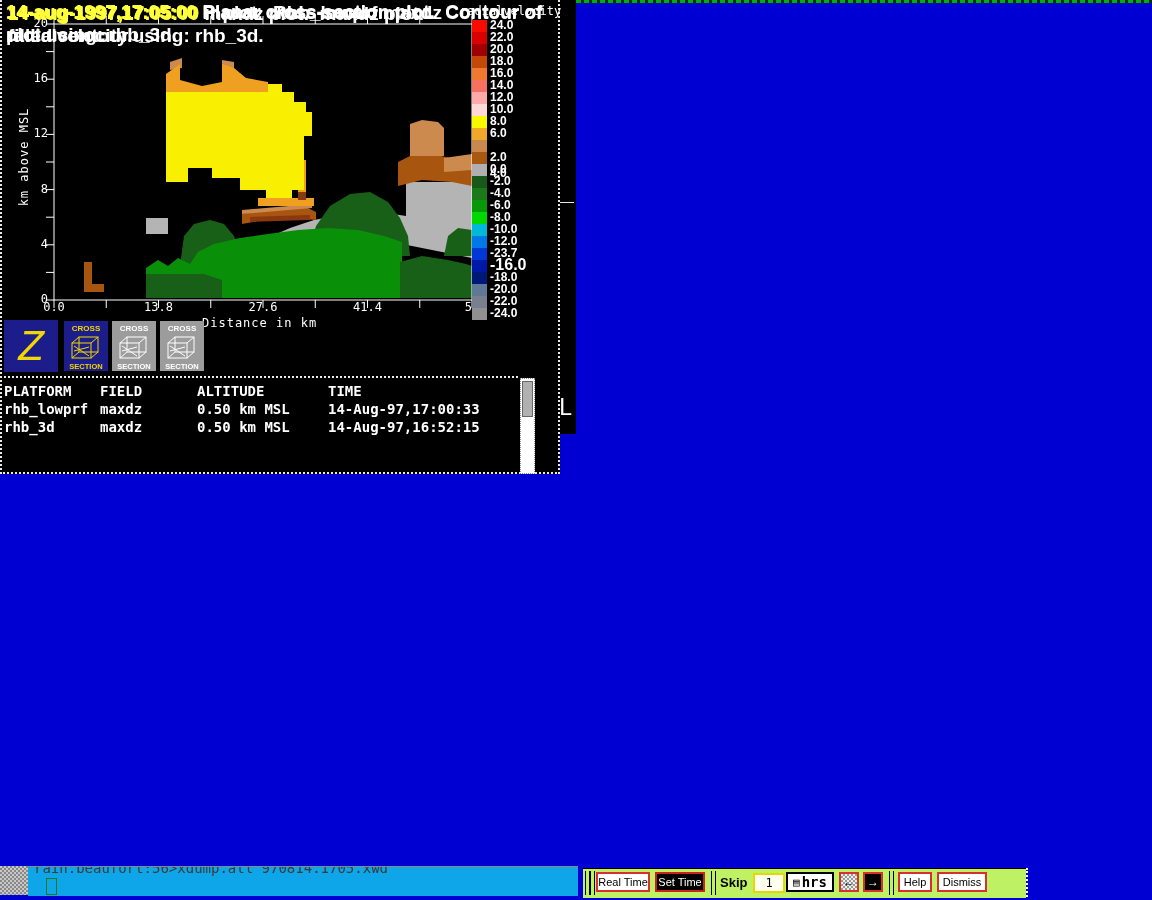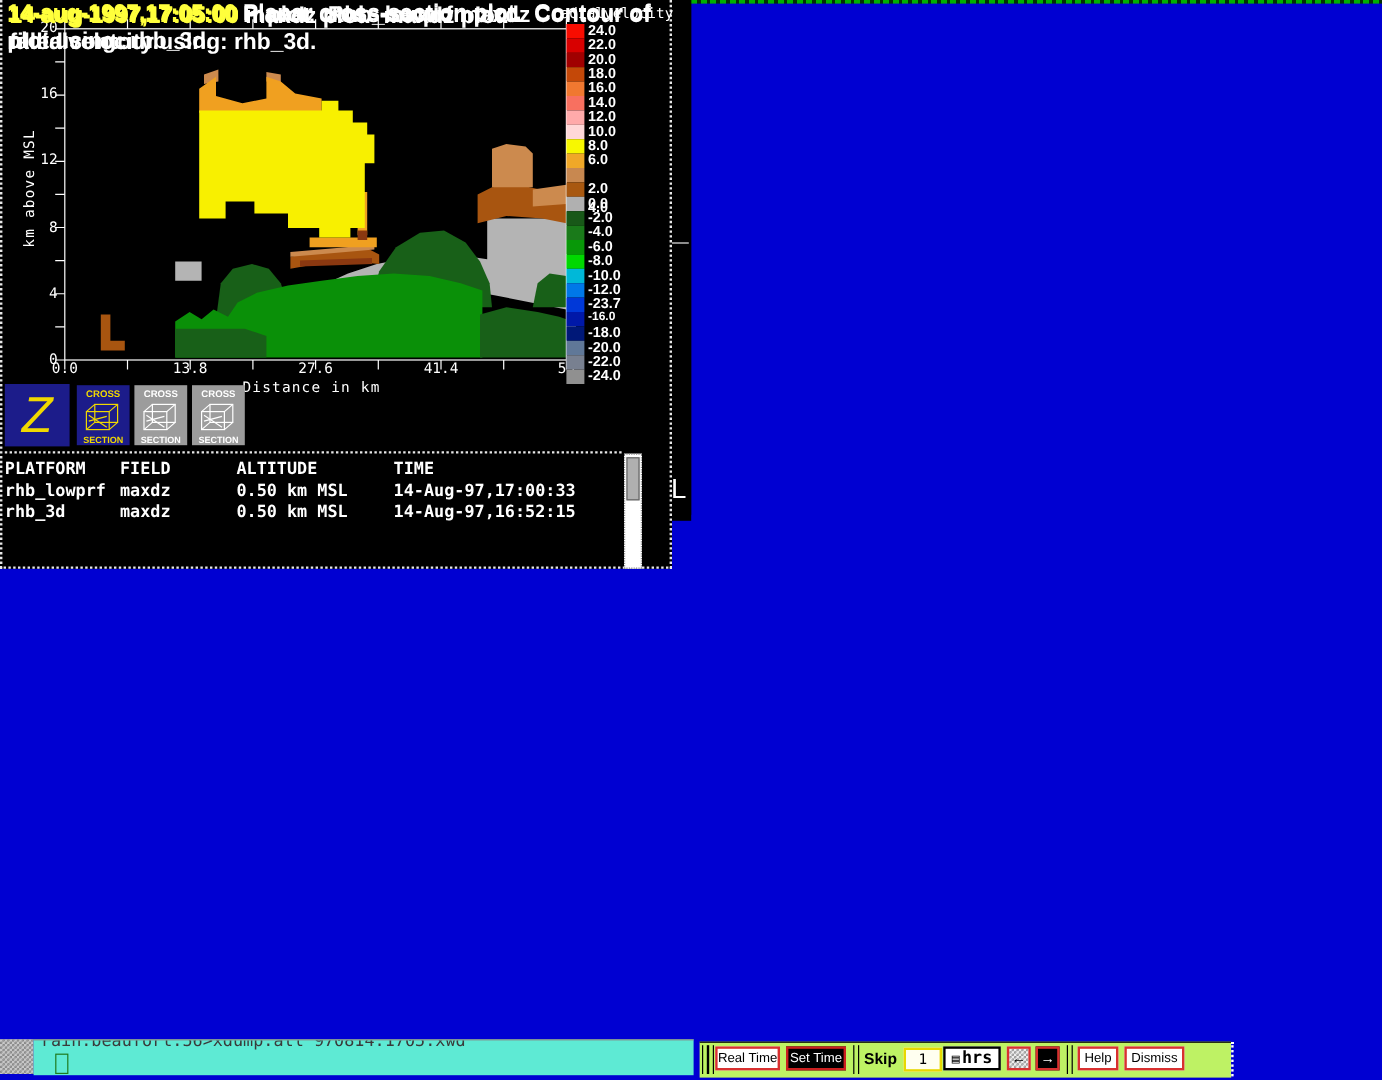--- a/index.html
+++ b/index.html
@@ -17,21 +17,21 @@
   .cbarlab{position:absolute;color:#fff;font-weight:bold;}
   .ytick{position:absolute;color:#f0e48c;font-size:17px;font-weight:bold;text-align:right;width:34px;}
   .xtick{position:absolute;color:#f0e48c;font-size:16px;font-weight:bold;transform:translateX(-50%);white-space:nowrap;}
   .mticky{position:absolute;color:#fff;font-family:"DejaVu Sans Mono",monospace;font-size:12px;text-align:right;width:30px;}
   .mtickx{position:absolute;color:#fff;font-family:"DejaVu Sans Mono",monospace;font-size:12px;transform:translateX(-50%);}
   .axlab{position:absolute;color:#fff;font-family:"DejaVu Sans Mono",monospace;font-size:12px;letter-spacing:1px;}
   .ylabrot{transform:rotate(-90deg);transform-origin:center;}
   .tbar{position:absolute;left:0;width:576px;height:56px;}
   .tbtn{position:absolute;cursor:pointer;}
   .crossrow{position:absolute;height:54px;}
-  #term{position:absolute;left:28px;top:866px;width:550px;height:29px;background:#5eead4;
+  #term{position:absolute;left:28px;top:866px;width:550px;height:29px;background:#0ea5e9;
         overflow:hidden;border-top:1px solid #888;}
   #term .tline{position:absolute;left:6px;top:-7px;font-family:"DejaVu Sans Mono",monospace;
         font-size:14px;color:#3a3a3a;white-space:pre;}
   #term .cursor{position:absolute;left:18px;top:11px;width:9px;height:15px;border:1px solid #1e7a1e;}
   #stipple{position:absolute;left:0;top:866px;width:28px;height:29px;
     background-image:linear-gradient(45deg,#888 25%,transparent 25%,transparent 75%,#888 75%),
                      linear-gradient(45deg,#888 25%,#c8c8c8 25%,#c8c8c8 75%,#888 75%);
     background-size:4px 4px;background-position:0 0,2px 2px;}
   #ctrlbar{position:absolute;left:583px;top:868px;width:443px;height:29px;background:#bef264;
     border-top:1px solid #000;}
@@ -1106,21 +1106,21 @@
         <div style="position: absolute; left: 488px; top: 139px; color: rgb(255, 255, 255); font-weight: bold; font-size: 12px; line-height: 12px; margin-top: 28px;">4.0</div>
         <div style="position: absolute; left: 488px; top: 151px; color: rgb(255, 255, 255); font-weight: bold; font-size: 12px; line-height: 12px;">2.0</div>
         <div style="position: absolute; left: 488px; top: 163px; color: rgb(255, 255, 255); font-weight: bold; font-size: 12px; line-height: 12px;">0.0</div>
         <div style="position: absolute; left: 488px; top: 175px; color: rgb(255, 255, 255); font-weight: bold; font-size: 12px; line-height: 12px;">-2.0</div>
         <div style="position: absolute; left: 488px; top: 187px; color: rgb(255, 255, 255); font-weight: bold; font-size: 12px; line-height: 12px;">-4.0</div>
         <div style="position: absolute; left: 488px; top: 199px; color: rgb(255, 255, 255); font-weight: bold; font-size: 12px; line-height: 12px;">-6.0</div>
         <div style="position: absolute; left: 488px; top: 211px; color: rgb(255, 255, 255); font-weight: bold; font-size: 12px; line-height: 12px;">-8.0</div>
         <div style="position: absolute; left: 488px; top: 223px; color: rgb(255, 255, 255); font-weight: bold; font-size: 12px; line-height: 12px;">-10.0</div>
         <div style="position: absolute; left: 488px; top: 235px; color: rgb(255, 255, 255); font-weight: bold; font-size: 12px; line-height: 12px;">-12.0</div>
         <div style="position: absolute; left: 488px; top: 247px; color: rgb(255, 255, 255); font-weight: bold; font-size: 12px; line-height: 12px;">-23.7</div>
-        <div style="position: absolute; left: 488px; top: 259px; color: rgb(255, 255, 255); font-weight: bold; font-size: 10px; line-height: 12px;">-16.0</div>
+        <div style="position: absolute; left: 488px; top: 259px; color: rgb(255, 255, 255); font-weight: bold; font-size: 16px; line-height: 12px;">-16.0</div>
         <div style="position: absolute; left: 488px; top: 271px; color: rgb(255, 255, 255); font-weight: bold; font-size: 12px; line-height: 12px;">-18.0</div>
         <div style="position: absolute; left: 488px; top: 283px; color: rgb(255, 255, 255); font-weight: bold; font-size: 12px; line-height: 12px;">-20.0</div>
         <div style="position: absolute; left: 488px; top: 295px; color: rgb(255, 255, 255); font-weight: bold; font-size: 12px; line-height: 12px;">-22.0</div>
         <div style="position: absolute; left: 488px; top: 307px; color: rgb(255, 255, 255); font-weight: bold; font-size: 12px; line-height: 12px;">-24.0</div>
       </div>
   <div id="br-buttons" class="crossrow" style="left:2px;top:320px;">
         <div class="tbtn" style="left: 0px; top: 0px;">
           <svg width="54" height="52" style="display:block;background:#1c1c8a">
             <text x="27" y="40" text-anchor="middle" font-size="42" font-style="italic" font-family="DejaVu Serif,serif" fill="#f0d800">Z</text>
           </svg>

